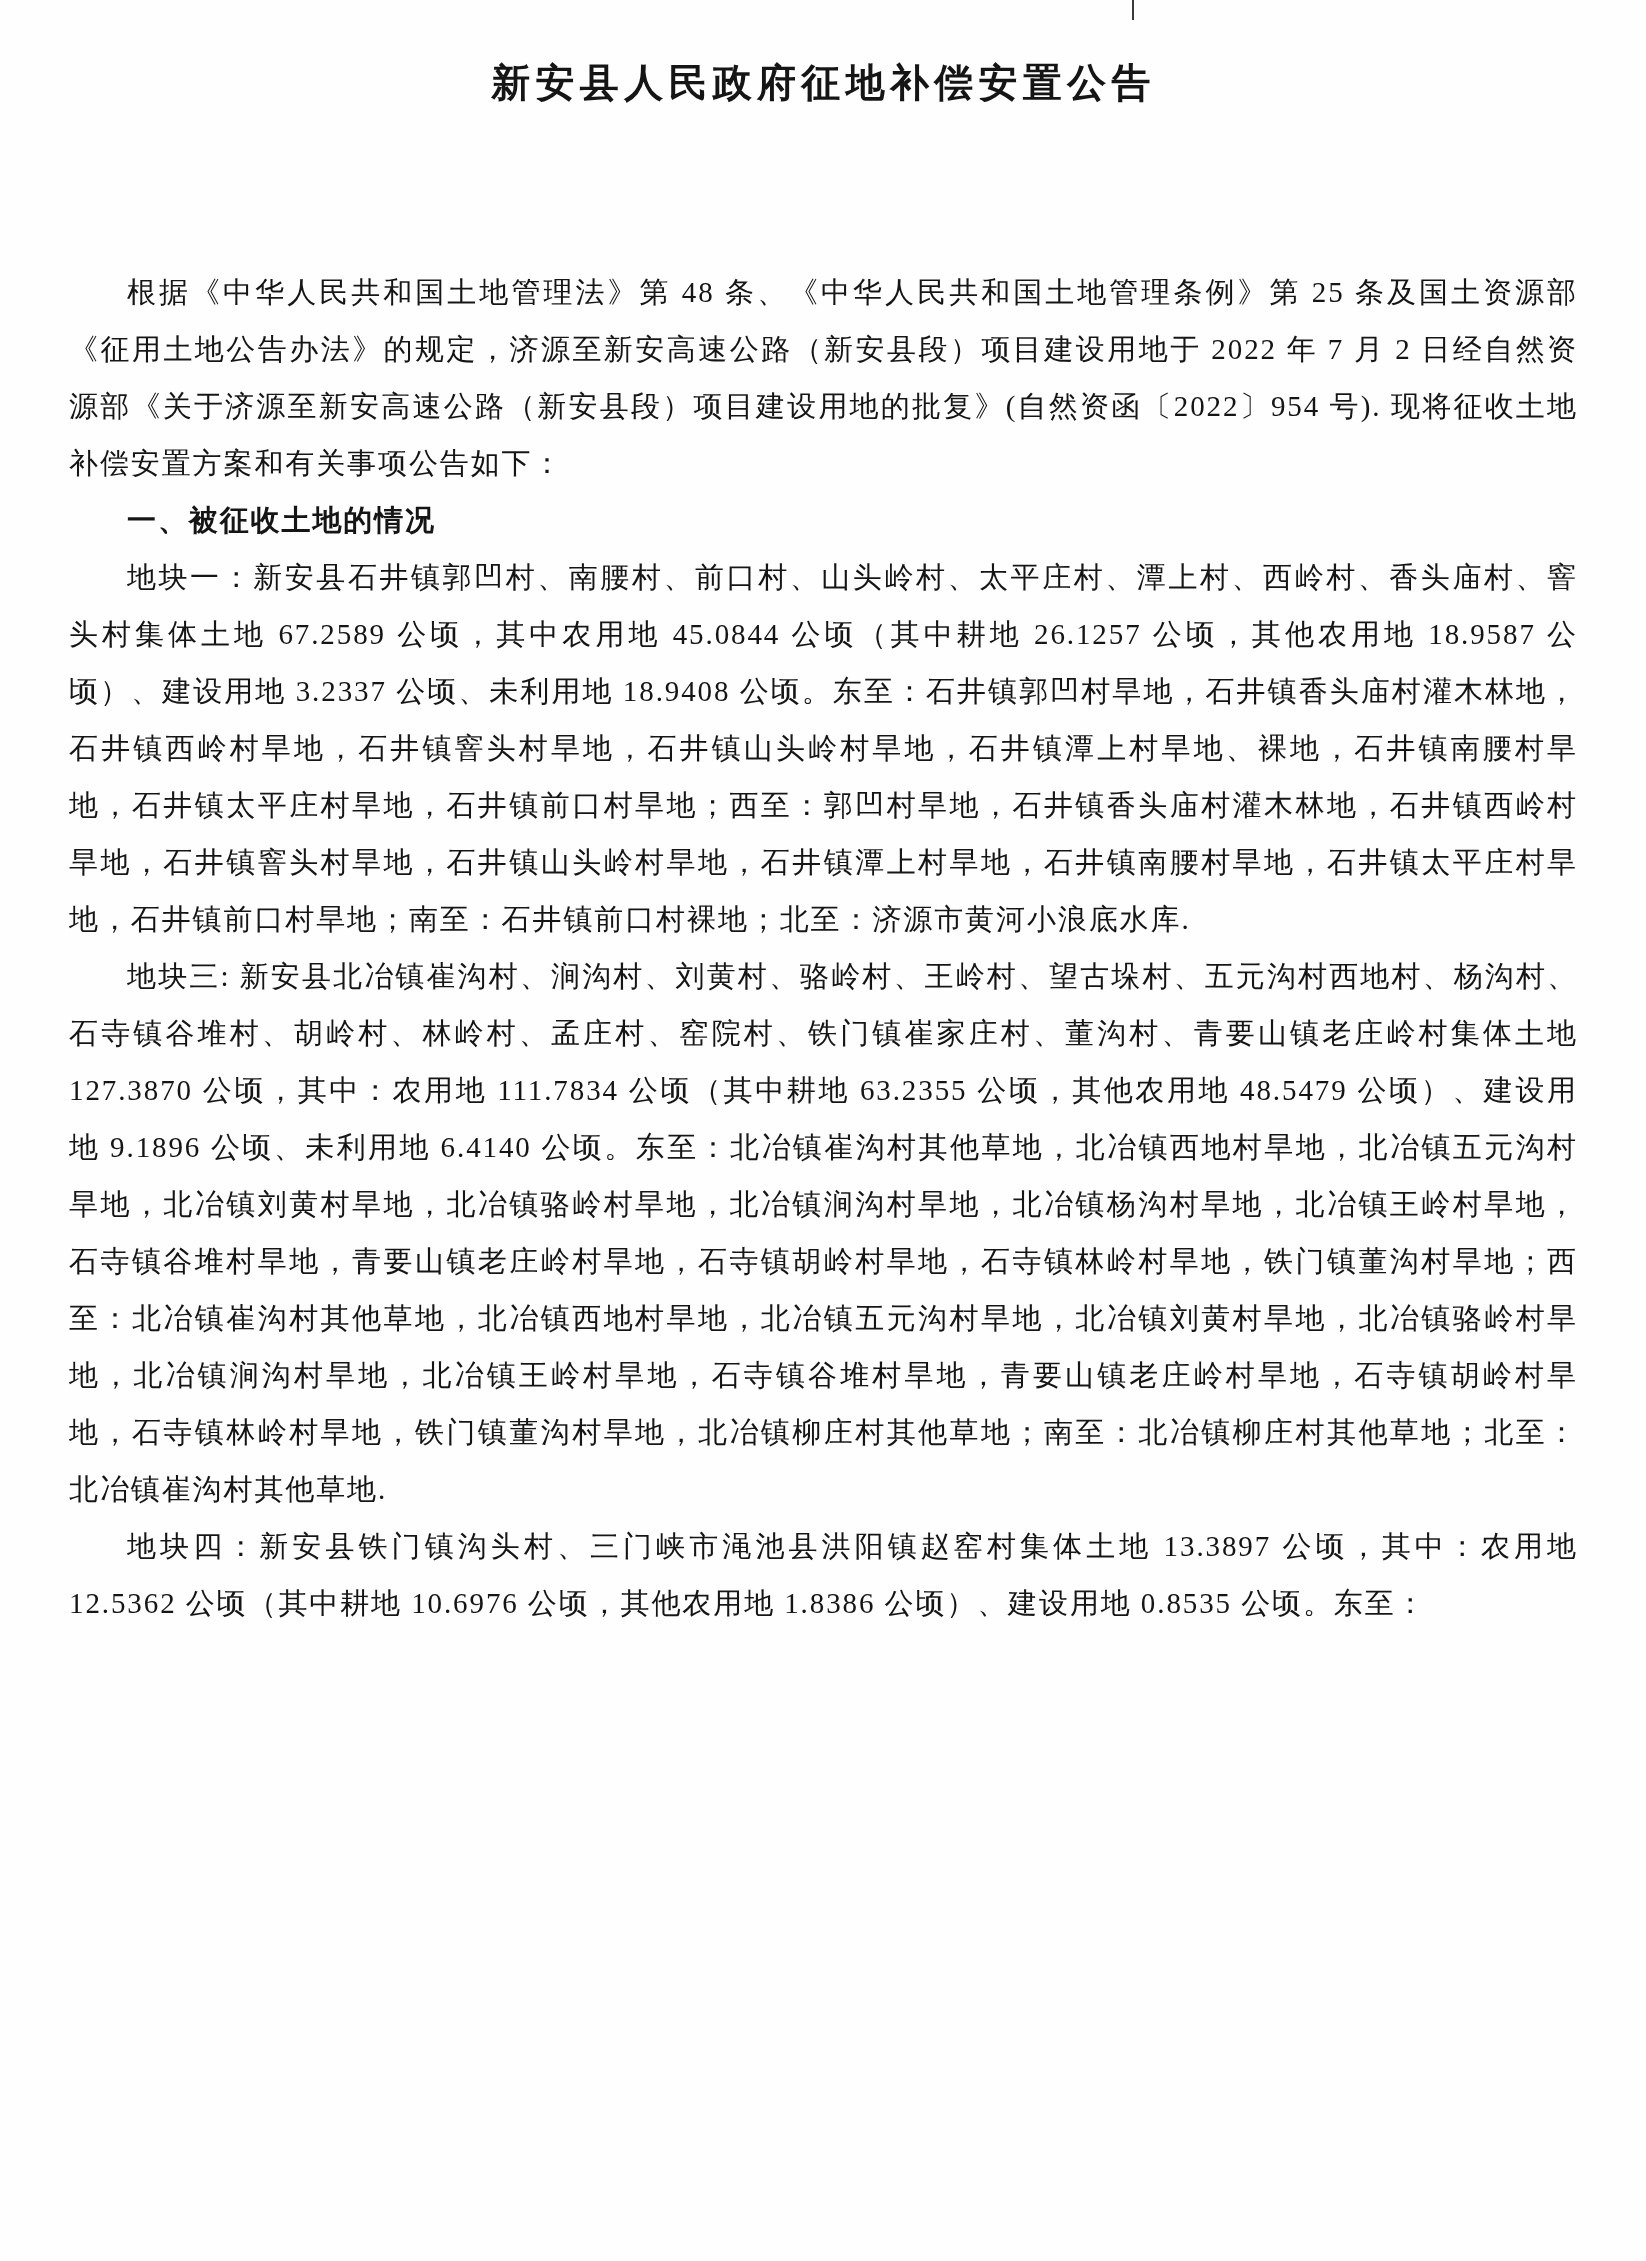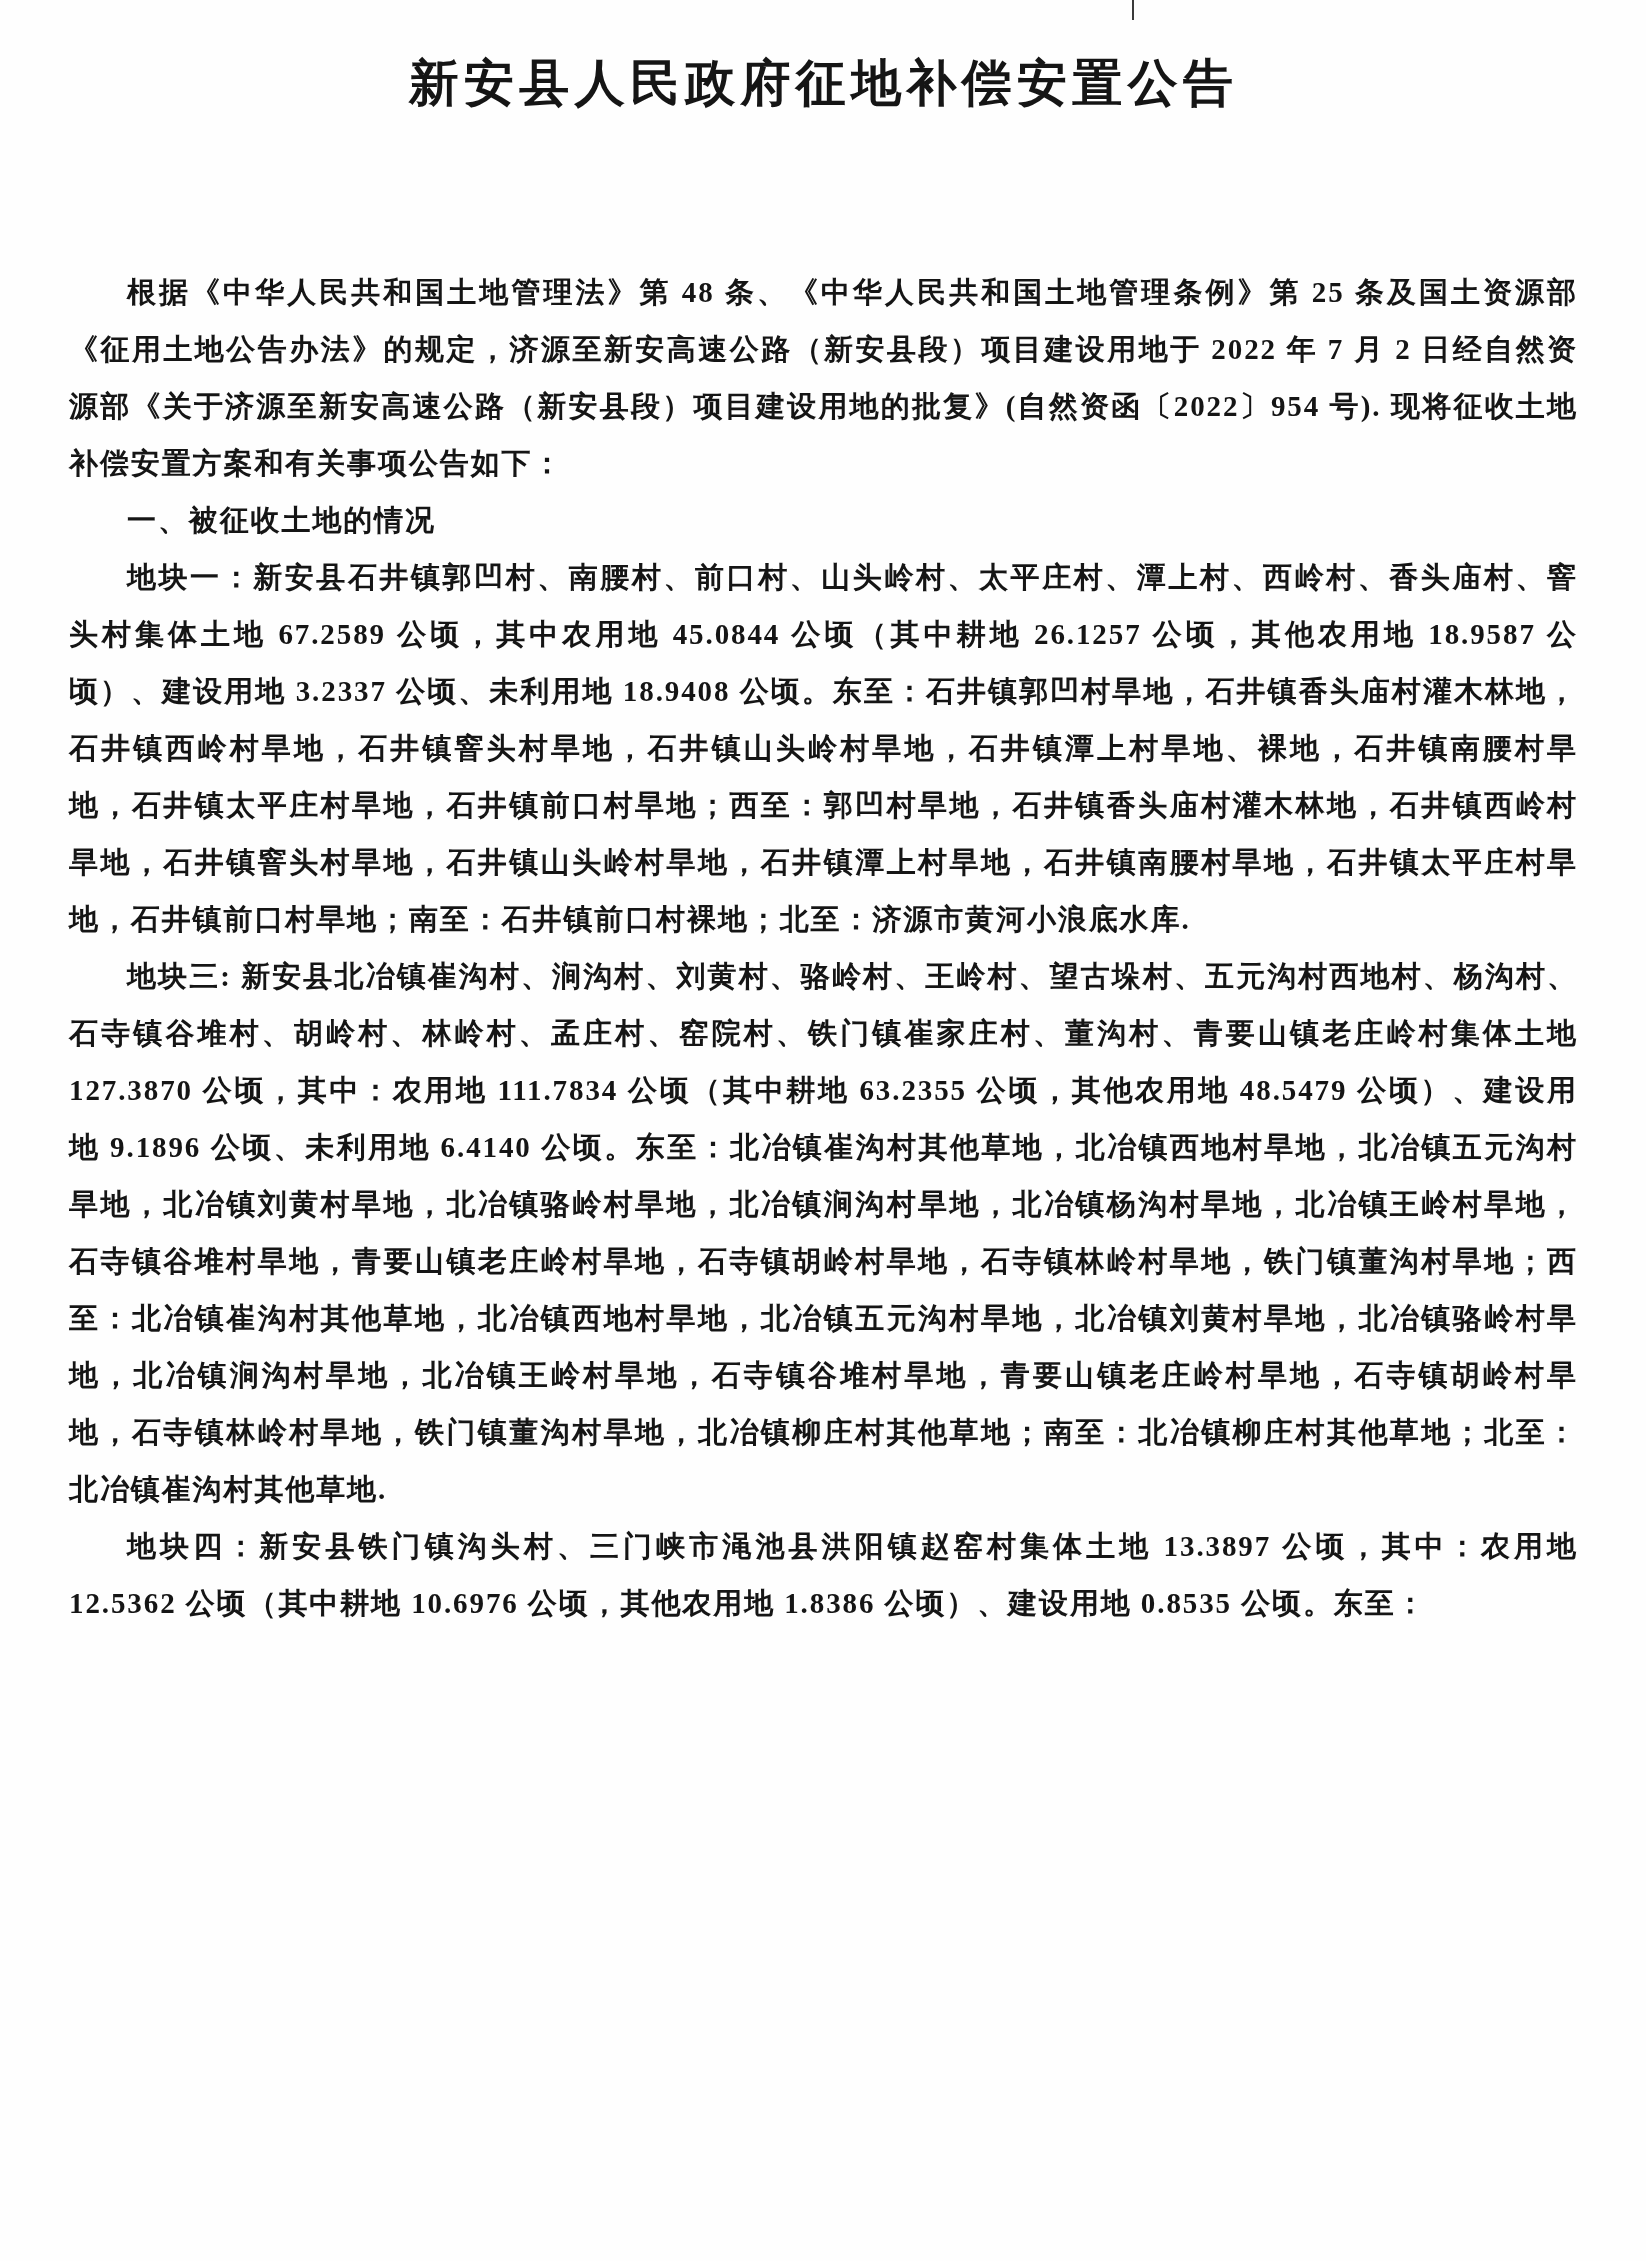--- a/index.html
+++ b/index.html
@@ -25,33 +25,33 @@
     left: 1132px;
     top: 0;
     width: 2.3px;
     height: 19.6px;
     background: #3a3a3a;
   }
   .doc-title {
     margin: 0 0 157px 0;
     text-align: center;
     font-family: "Liberation Sans", "DejaVu Sans", sans-serif;
-    font-size: 50px;
+    font-size: 39px;
     line-height: 48px;
     font-weight: 700;
     letter-spacing: 5.3px;
   }
   .para {
     margin: 0;
     font-size: 29px;
     line-height: 57px;
     letter-spacing: 1.9px;
     text-align: justify;
     text-indent: 2em;
-    font-weight: 700;
+    font-weight: 400;
   }
   .section-heading {
     margin: 0;
     font-size: 29px;
     line-height: 57px;
     letter-spacing: 1.9px;
     text-indent: 2em;
     font-weight: 700;
     font-family: Liberation Serif, serif;
   }

